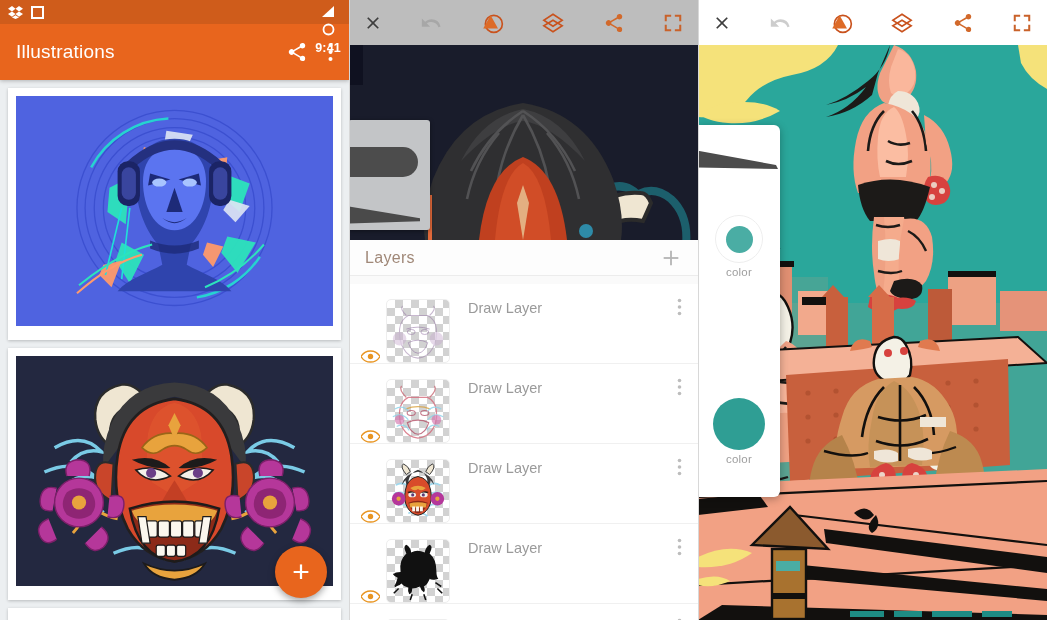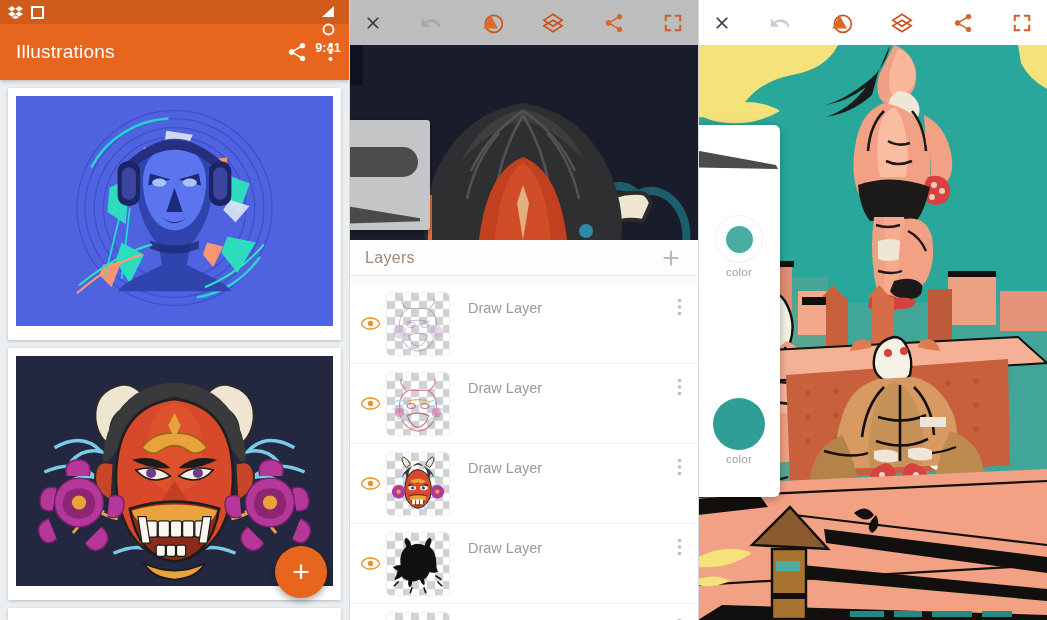--- a/index.html
+++ b/index.html
@@ -66,21 +66,21 @@
 
   .layers-header {
     height:36px; display:flex; align-items:center; padding:8px 16px;
     background:#fdfdfd; border-bottom:1px solid #ececec; position:relative; z-index:4;
   }
   .layers-title { font-size:16px; color:#a08878; letter-spacing:.3px; }
   .layers-add { margin-left:auto; cursor:pointer; }
 
   .layer-list { position:absolute; left:0; right:0; top:284px; bottom:0; overflow:hidden; background:#fff; }
   .layer-row {
-    height:80px; display:flex; align-items:center; padding:0 16px 0 10px;
+    height:80px; display:flex; align-items:flex-end; padding:0 16px 0 10px;
     border-bottom:1px solid #f0f0f0; background:#fff; position:relative;
   }
   .eye { width:22px; flex:0 0 22px; display:flex; justify-content:center; }
   .thumb {
     width:64px; height:64px; flex:0 0 64px; margin-left:5px; border-radius:5px;
     position:relative; overflow:hidden; border:1px solid #eee;
     background-color:#fff;
     background-image:
       linear-gradient(45deg,#d2d2d2 25%,transparent 25%,transparent 75%,#d2d2d2 75%),
       linear-gradient(45deg,#d2d2d2 25%,transparent 25%,transparent 75%,#d2d2d2 75%);

